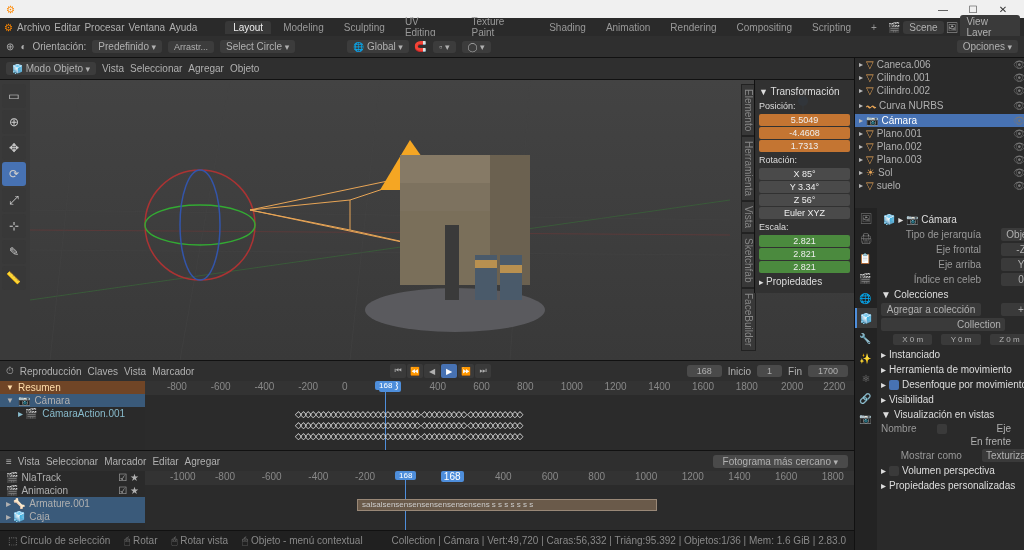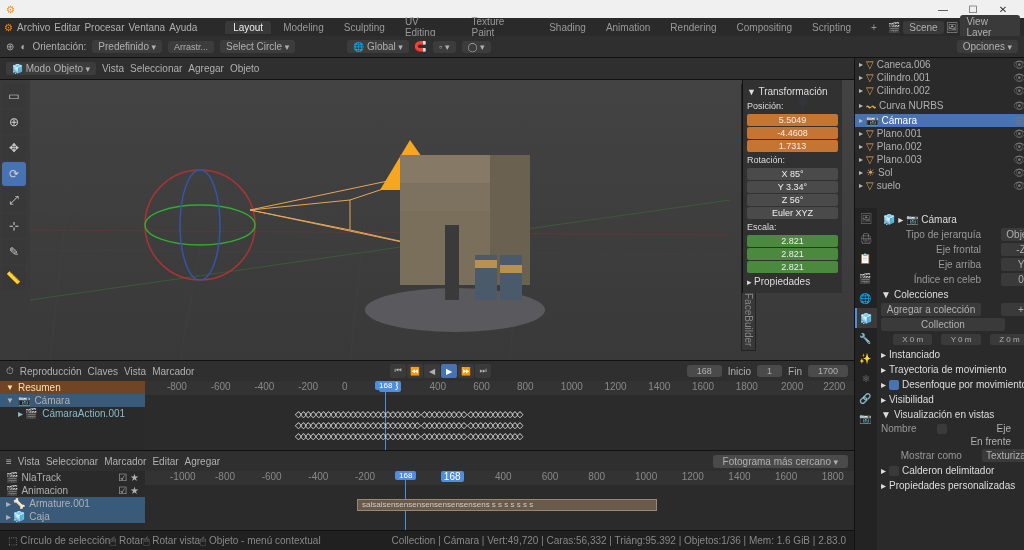--- a/index.html
+++ b/index.html
@@ -17,21 +17,21 @@
 .header-row .pill { background: #3c3c3c; padding: 1px 6px; border-radius: 3px; font-size: 9px; }
 .main { flex: 1; display: flex; min-height: 0; }
 .left-area { flex: 1; display: flex; flex-direction: column; min-width: 0; }
 .viewport { flex: 1; background: #3a3a3a; position: relative; display: flex; }
 .toolbar-col { width: 30px; display: flex; flex-direction: column; gap: 2px; padding: 4px 2px; }
 .tool-btn { width: 24px; height: 24px; background: #383838; border-radius: 3px; display: flex; align-items: center; justify-content: center; color: #ccc; font-size: 12px; }
 .tool-btn.active { background: #4772b3; }
 .vp-content { flex: 1; position: relative; background: linear-gradient(#434343, #393939); overflow: hidden; }
 .vp-overlay { position: absolute; top: 6px; left: 6px; color: #bbb; font-size: 10px; text-shadow: 0 1px 1px #000; }
 .axis-gizmo { position: absolute; top: 16px; right: 26px; }
-.n-panel { position: absolute; right: 12px; top: 0; width: 100px; background: rgba(48,48,48,0.95); border-left: 1px solid #111; padding: 4px; }
+.n-panel { position: absolute; right: 0; top: 0; width: 100px; background: rgba(48,48,48,0.95); border-left: 1px solid #111; padding: 4px; }
 .n-panel .hdr { color: #ddd; font-size: 9px; padding: 2px 0; }
 .n-panel .nbox { background: #c47532; color: #eee; border-radius: 2px; text-align: center; padding: 1px 0; margin: 1px 0; font-size: 9px; }
 .n-panel .nbox.gray { background: #4a4a4a; }
 .n-panel .nbox.green { background: #4b8a3e; }
 .n-tabs { position: absolute; right: 100px; top: 4px; writing-mode: vertical-rl; font-size: 8px; color: #888; }
 .n-tabs span { padding: 4px 1px; border: 1px solid #222; background: #383838; }
 .timeline { height: 90px; background: #232323; border-top: 1px solid #111; display: flex; flex-direction: column; }
 .tl-header { height: 20px; background: #2f2f2f; display: flex; align-items: center; padding: 0 6px; gap: 6px; font-size: 9px; }
 .tl-header .ctr { display: flex; gap: 1px; margin-left: auto; margin-right: auto; }
 .play-btn { width: 16px; height: 14px; background: #3a3a3a; border-radius: 2px; display: flex; align-items: center; justify-content: center; font-size: 8px; }
@@ -49,21 +49,21 @@
 .keyframes { position: absolute; top: 28px; left: 0; right: 0; color: #eee; font-size: 9px; letter-spacing: -2px; padding-left: 150px; line-height: 11px; }
 .playhead { position: absolute; top: 0; bottom: 0; width: 1px; background: #4e8edb; }
 .playhead .lbl { position: absolute; top: 0; left: -10px; background: #4e8edb; color: #fff; padding: 0 4px; border-radius: 2px; font-size: 8px; }
 .nla { height: 80px; background: #232323; border-top: 1px solid #111; display: flex; flex-direction: column; }
 .nla-body { flex: 1; display: flex; }
 .nla-tree { width: 145px; background: #2a2a2a; font-size: 9px; }
 .nla-tree .row { padding: 1px 6px; display: flex; align-items: center; gap: 3px; }
 .nla-tree .row.hl { background: #3a5a7a; }
 .nla-tracks { flex: 1; position: relative; background: #2b2b2b; }
 .strip { position: absolute; height: 12px; background: #6a5a4a; border: 1px solid #987; font-size: 8px; color: #ccc; overflow: hidden; padding: 0 4px; }
-.status { height: 20px; background: #202020; display: flex; align-items: center; padding: 0 8px; font-size: 9px; color: #888; border-top: 1px solid #111; text-align: right; }
+.status { height: 20px; background: #202020; display: flex; align-items: center; padding: 0 8px; gap: 14px; font-size: 9px; color: #888; border-top: 1px solid #111; text-align: right; }
 .status .r { margin-left: auto; }
 .right-panel { width: 170px; background: #2a2a2a; display: flex; border-left: 1px solid #111; }
 .outliner { height: 150px; background: #2a2a2a; overflow: hidden; font-size: 9px; }
 .outliner .row { padding: 1px 4px; display: flex; align-items: center; gap: 3px; }
 .outliner .row.sel { background: #4772b3; color: #fff; }
 .outliner .tri { color: #bbb; font-size: 8px; }
 .outliner .ico { color: #e8a556; }
 .outliner .ctrls { margin-left: auto; display: flex; gap: 3px; color: #777; font-size: 8px; }
 .props { flex: 1; display: flex; }
 .prop-tabs { width: 22px; background: #232323; display: flex; flex-direction: column; }
@@ -462,48 +462,48 @@
           <div class="field-row">
               <span class="lbl">Índice en celeb</span>
               <span class="field">0</span>
             </div>
           <div class="panel-hdr">▼ <span>Colecciones</span></div>
           <div class="field-row">
               <span class="field" style="flex:1">Agregar a colección</span>
               <span class="field">+</span>
             </div>
           <div class="field-row">
-              <span class="field" style="flex:1;text-align:center">Collection</span>
+              <span class="field" style="flex:1;text-align:right">Collection</span>
               <span>✕ ▾</span>
             </div>
           <div class="coll-row">
               <span class="box">X  0 m</span>
               <span class="box">Y  0 m</span>
               <span class="box">Z  0 m</span>
             </div>
           <div class="panel-hdr">▸ <span>Instanciado</span></div>
-          <div class="panel-hdr">▸ <span>Trayectoria de movimiento</span></div>
+          <div class="panel-hdr">▸ <span>Herramienta de movimiento</span></div>
           <div class="panel-hdr">▸ <span class="chk on"></span> <span>Desenfoque por movimiento</span></div>
           <div class="panel-hdr">▸ <span>Visibilidad</span></div>
           <div class="panel-hdr">▼ <span>Visualización en vistas</span></div>
           <div class="field-row">
               <span class="lbl">Nombre</span>
               <span class="chk"></span>
               <span style="width:10px"></span>
               <span>Eje</span> 
               <span class="chk"></span>
             </div>
           <div class="field-row">
               <span class="lbl"></span>
               <span>En frente</span> 
               <span class="chk"></span>
             </div>
           <div class="field-row">
               <span class="lbl">Mostrar como</span>
               <span class="field">Texturizado</span>
             </div>
-          <div class="panel-hdr">▸ <span class="chk"></span> <span>Calderon delimitador</span></div>
+          <div class="panel-hdr">▸ <span class="chk"></span> <span>Volumen perspectiva</span></div>
           <div class="panel-hdr">▸ <span>Propiedades personalizadas</span></div>
         </div>
       </div>
     </div>
   </div>
 </div>
 
 </body></html>

